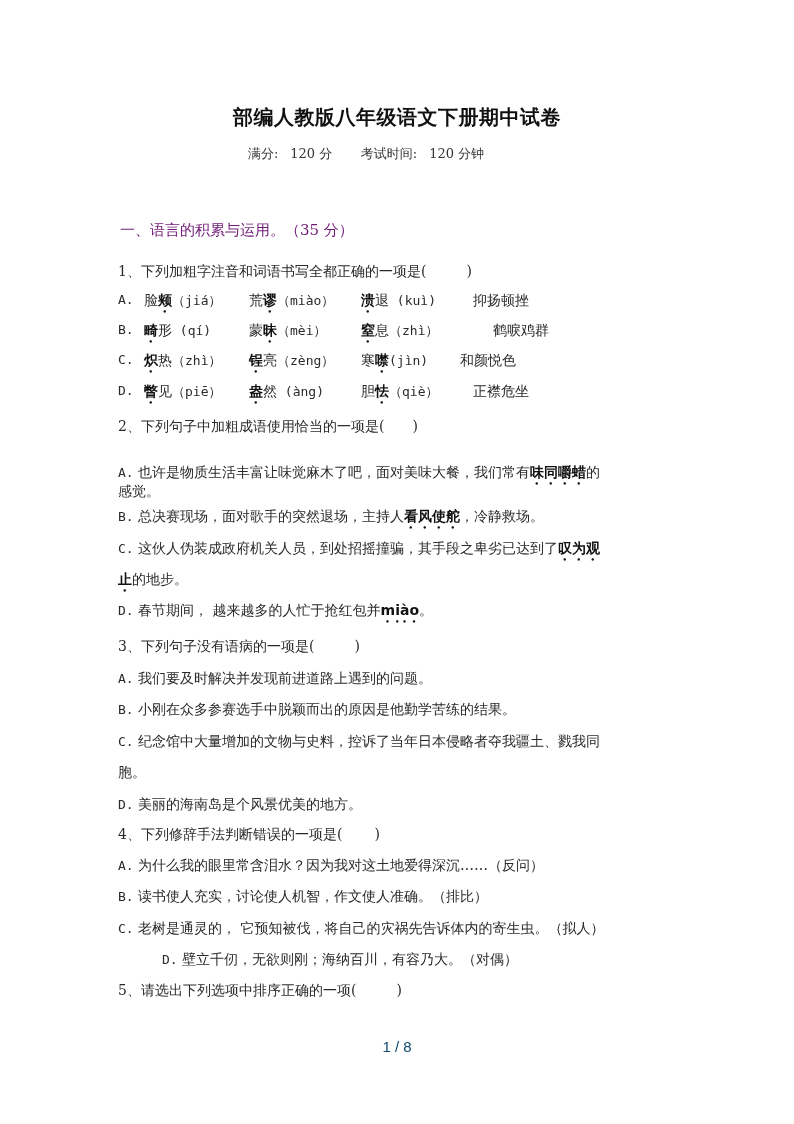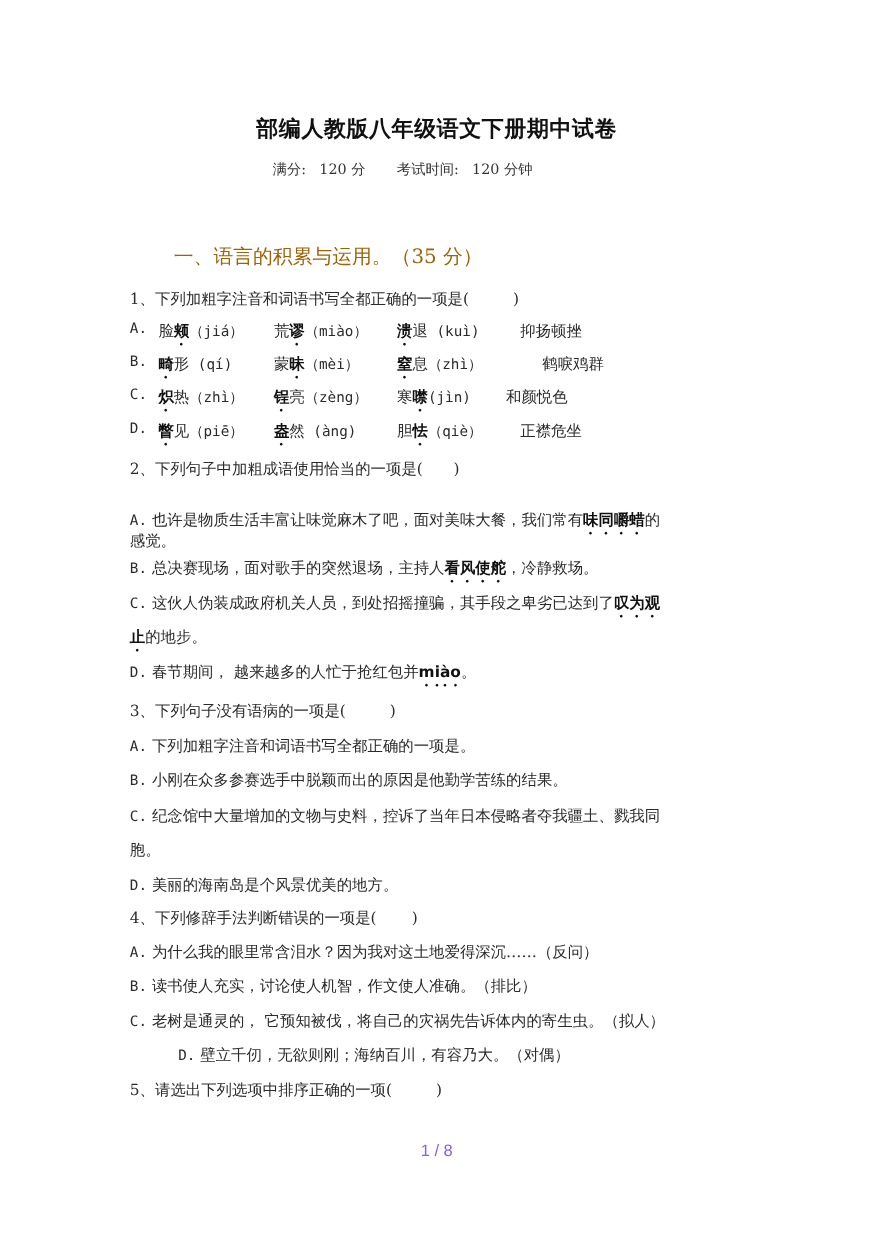--- a/index.html
+++ b/index.html
@@ -5,30 +5,30 @@
   html, body { margin: 0; padding: 0; background: #ffffff; }
   body { width: 794px; height: 1124px; position: relative; overflow: hidden;
          font-family: "DejaVu Serif", "Liberation Serif", serif; color: #222; }
   .page { position: absolute; left: 0; top: 0; width: 794px; height: 1124px; background: #fff; }
   .title { position: absolute; left: 0; width: 794px; top: 104px; text-align: center;
            font-family: "DejaVu Sans", "Liberation Sans", sans-serif; font-weight: bold;
            font-size: 20px; color: #111; letter-spacing: 0.5px; }
   .subtitle { position: absolute; left: 0; width: 732px; top: 145px; text-align: center;
               font-size: 13px; color: #333; }
   .subtitle span { margin: 0 6px; }
-  .section { position: absolute; left: 120px; top: 221px; font-size: 18px; color: #a16207; margin-left: 38px; }
+  .section { position: absolute; left: 120px; top: 221px; font-size: 15px; color: #701a75; }
   .line { position: absolute; left: 118px; font-size: 14px; color: #2a2a2a; white-space: nowrap; }
   .opt-row { position: absolute; left: 118px; font-size: 14px; color: #2a2a2a; white-space: nowrap; }
   .opt-row .c { position: absolute; top: 0; }
   .em { font-weight: bold; color: #111; font-family: "DejaVu Sans", "Liberation Sans", sans-serif;
         text-emphasis: dot; -webkit-text-emphasis: dot; text-emphasis-position: under; -webkit-text-emphasis-position: under; }
   .mono { font-family: "DejaVu Sans Mono", "Liberation Mono", monospace; font-size: 13px; }
   .paren { display: inline-block; width: 40px; }
   .pagenum { position: absolute; left: 0; width: 794px; top: 1038px; text-align: center;
-             font-family: "Liberation Sans", sans-serif; font-size: 15px; color: #8b5cf6; }
+             font-family: "Liberation Sans", sans-serif; font-size: 15px; color: #0c4a6e; }
 </style>
 </head>
 <body>
 
 <div class="page">
 
   <div class="title">部编人教版八年级语文下册期中试卷</div>
 
   <div class="subtitle">
     <span>满分:</span><span>120 分</span>
@@ -96,21 +96,21 @@
   <div class="line" style="top:602px;">
     <span class="mono">D.</span>
     <span>春节期间， 越来越多的人忙于抢红包并</span><span class="em">miào</span><span>。</span>
   </div>
 
   <div class="line" style="top:638px;">
     <span>3、下列句子没有语病的一项是(</span><span class="paren"></span><span>)</span>
   </div>
   <div class="line" style="top:670px;">
     <span class="mono">A.</span>
-    <span>下列加粗字注音和词语书写全都正确的一项是。</span>
+    <span>我们要及时解决并发现前进道路上遇到的问题。</span>
   </div>
   <div class="line" style="top:701px;">
     <span class="mono">B.</span>
     <span>小刚在众多参赛选手中脱颖而出的原因是他勤学苦练的结果。</span>
   </div>
   <div class="line" style="top:733px;">
     <span class="mono">C.</span>
     <span>纪念馆中大量增加的文物与史料，控诉了当年日本侵略者夺我疆土、戮我同</span>
   </div>
   <div class="line" style="top:764px;">胞。</div>

